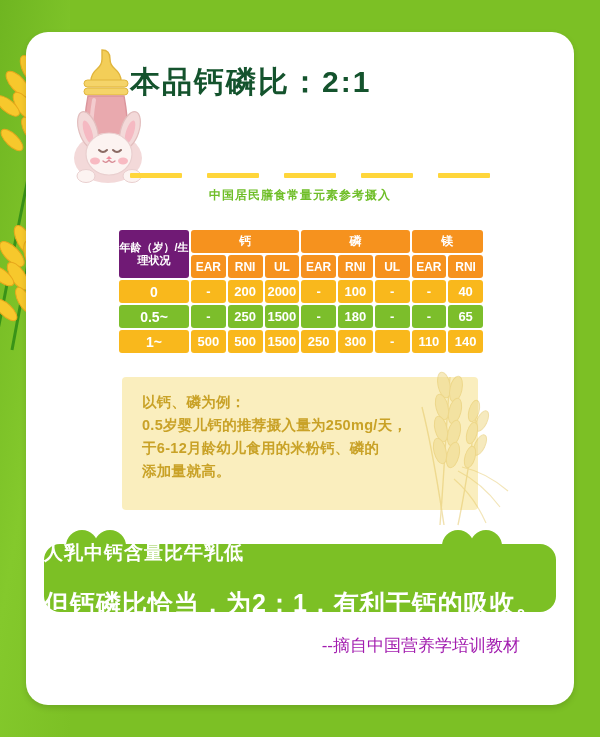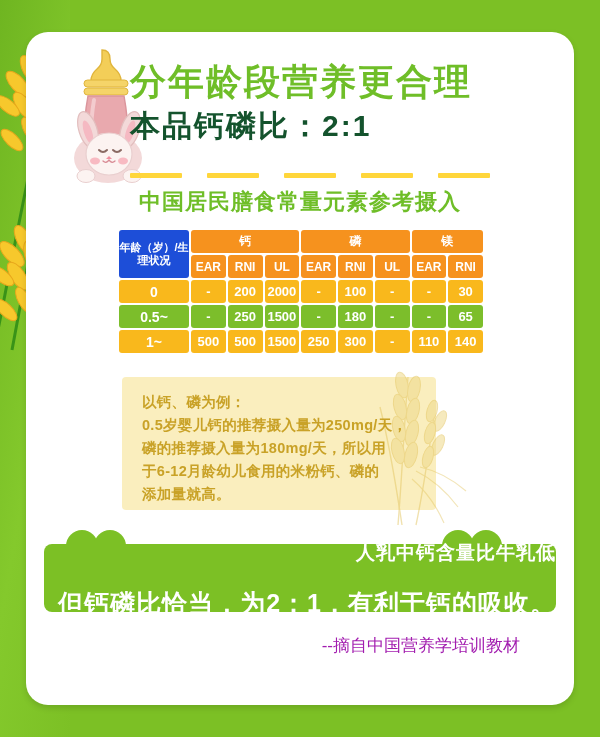--- a/index.html
+++ b/index.html
@@ -39,66 +39,66 @@
     font-size:30px;font-weight:bold;color:#14532d;letter-spacing:2px;
     line-height:40px;margin-top:2px;white-space:nowrap;
   }
   .dash-rule{
     position:absolute;left:104px;top:141px;width:360px;height:6px;
     display:flex;justify-content:space-between;
   }
   .dash-rule i{display:block;width:52px;height:5px;background:#FFD63B;border-radius:1px;}
   .subtitle{
     position:absolute;left:0;top:155px;width:548px;text-align:center;
-    font-size:22px;font-weight:bold;color:#6FBE28;letter-spacing:1px;
+    font-size:12px;font-weight:bold;color:#6FBE28;letter-spacing:1px;
   }
 
   
   .tbl{
     position:absolute;left:91px;top:196px;width:368px;
     border-collapse:separate;border-spacing:2px;
     font-size:12px;color:#fff;table-layout:fixed;
   }
   .tbl td,.tbl th{
     text-align:center;vertical-align:middle;font-weight:bold;
     padding:0;height:23px;border-radius:3px;
   }
   .hd-orange{background:#F6921E;}
-  .hd-orange-l{background:#1d4ed8;border-top-left-radius:7px;}
+  .hd-orange-l{background:#701a75;border-top-left-radius:7px;}
   .hd-orange-r{background:#F6921E;}
   .c-first{width:70px;font-size:11px;line-height:13px;}
   .r-amber td{background:#F9B81C;}
   .r-green td{background:#7CBE2B;}
   .tbl .rowlabel{font-size:14px;}
   .tbl .v{font-size:13px;}
 
   
   .note{
-    position:absolute;left:96px;top:345px;width:314px;height:133px;
+    position:absolute;left:96px;top:345px;width:356px;height:133px;
     background:#FAEEBE;border-radius:4px;overflow:visible;
   }
   .note-wheat{position:absolute;right:-34px;top:-10px;width:120px;height:160px;opacity:.55;}
   .note-txt{
     position:absolute;left:20px;top:14px;width:312px;
     font-size:14.5px;line-height:23px;color:#C9A227;font-weight:bold;
     letter-spacing:.3px;
   }
 
   
   .banner-wrap{position:absolute;left:18px;top:498px;width:512px;height:82px;}
   .banner-bumps{position:absolute;left:0;top:0;width:512px;height:20px;}
   .banner-bumps i{
     position:absolute;top:0;width:32px;height:28px;background:#7CC025;border-radius:16px 16px 0 0;
   }
   .bump-l1{left:22px;} .bump-l2{left:50px;}
   .bump-r1{left:398px;} .bump-r2{left:426px;}
   .banner-body{
     position:absolute;left:0;top:14px;width:512px;height:68px;
-    background:#7CC025;border-radius:8px;
-    display:flex;flex-direction:column;align-items:flex-end;justify-content:center;gap:24px;
+    background:#7CC025;border-radius:16px;
+    display:flex;flex-direction:column;align-items:flex-start;justify-content:center;gap:24px;
   }
   .banner-l1{font-size:19px;font-weight:bold;color:#fff;letter-spacing:1px;line-height:26px;}
   .banner-l2{font-size:25px;font-weight:bold;color:#fff;letter-spacing:1px;line-height:26px;}
 
   
   .attrib{
     position:absolute;left:0;top:602px;width:528px;text-align:right;
     font-size:17px;color:#a21caf;padding-right:34px;box-sizing:border-box;
   }
 </style>
@@ -167,21 +167,20 @@
 
       <path d="M55 112 l-3 3 h6 z" fill="#F08E9E"></path>
       <path d="M55 116 q-3 4 -6 1 M55 116 q3 4 6 1" stroke="#D98C96" stroke-width="1.3" fill="none" stroke-linecap="round"></path>
 
       <ellipse cx="32" cy="132" rx="9" ry="6.5" fill="#FCF3F1" stroke="#E9CFCF" stroke-width="1"></ellipse>
       <ellipse cx="78" cy="132" rx="9" ry="6.5" fill="#FCF3F1" stroke="#E9CFCF" stroke-width="1"></ellipse>
     </svg>
   </div>
 
   <div class="title-wrap">
-    <div class="h1">分年龄段营养更合理</div>
     <div class="h2">本品钙磷比：2:1</div>
   </div>
 
   <div class="dash-rule">
     <i></i>
     <i></i>
     <i></i>
     <i></i>
     <i></i>
   </div>
@@ -212,21 +211,21 @@
     <tbody>
       <tr class="r-amber">
         <td class="rowlabel">0</td>
         <td class="v">-</td>
         <td class="v">200</td>
         <td class="v">2000</td>
         <td class="v">-</td>
         <td class="v">100</td>
         <td class="v">-</td>
         <td class="v">-</td>
-        <td class="v">30</td>
+        <td class="v">40</td>
       </tr>
       <tr class="r-green">
         <td class="rowlabel">0.5~</td>
         <td class="v">-</td>
         <td class="v">250</td>
         <td class="v">1500</td>
         <td class="v">-</td>
         <td class="v">180</td>
         <td class="v">-</td>
         <td class="v">-</td>
@@ -270,21 +269,20 @@
       </g>
       <g stroke="#E3C560" stroke-width="1.2" fill="none" opacity=".8">
         <path d="M66 104 C82 112 96 124 108 140"></path>
         <path d="M62 112 C76 124 86 138 94 156"></path>
         <path d="M70 100 C88 104 102 112 116 124"></path>
       </g>
     </svg>
     <div class="note-txt">
       <div>以钙、磷为例：</div>
       <div>0.5岁婴儿钙的推荐摄入量为250mg/天，</div>
-      <div>磷的推荐摄入量为180mg/天，所以用</div>
       <div>于6-12月龄幼儿食用的米粉钙、磷的</div>
       <div>添加量就高。</div>
     </div>
   </div>
 
   <div class="banner-wrap">
     <div class="banner-bumps">
       <i class="bump-l1"></i>
       <i class="bump-l2"></i>
       <i class="bump-r1"></i>

